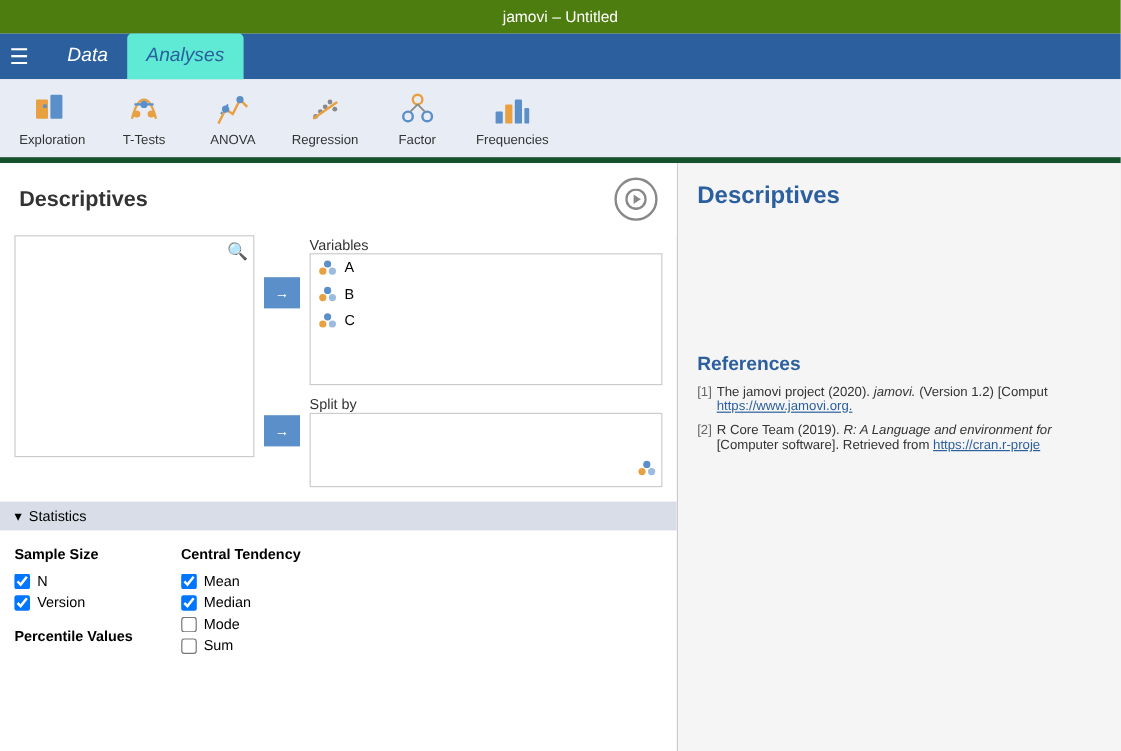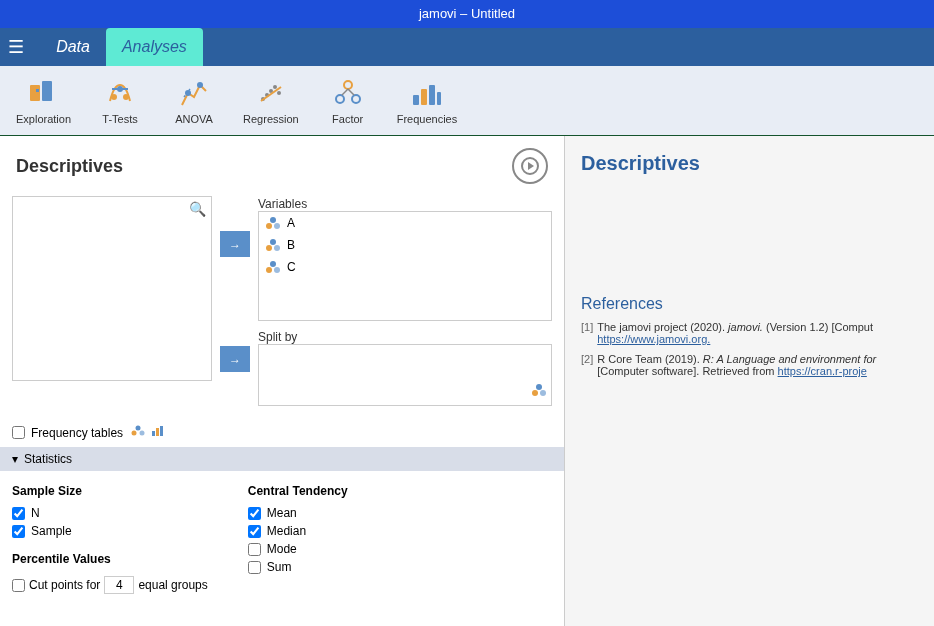--- a/index.html
+++ b/index.html
@@ -1,20 +1,20 @@
 <!DOCTYPE html>
 <html><head>
   <meta charset="utf-8">
   <style>
     * { box-sizing: border-box; margin: 0; padding: 0; }
     body { font-family: 'Segoe UI', Arial, sans-serif; font-size: 13px; background: #f0f0f0; width: 934px; height: 626px; overflow: hidden; }
 
     
     #title-bar {
-      background: #1d4ed8;
+      background: #4d7c0f;
       color: white;
       text-align: center;
       padding: 4px 0;
       font-size: 13px;
       height: 28px;
       line-height: 20px;
     }
 
     
     #menu-bar {
@@ -47,21 +47,21 @@
     }
 
     
     #toolbar {
       background: #e8edf5;
       display: flex;
       align-items: center;
       height: 70px;
       padding: 12px 16px;
       gap: 24px;
-      border-bottom: 1px solid #14532d;
+      border-bottom: 5px solid #14532d;
       text-align: right;
     }
     .toolbar-item {
       display: flex;
       flex-direction: column;
       align-items: center;
       cursor: pointer;
       min-width: 50px;
       color: #333;
       font-size: 11px;
@@ -274,21 +274,21 @@
       font-size: 20px;
       font-weight: 700;
       color: #2c5f9e;
       margin-bottom: 16px;
     }
     #references-section {
       margin-top: 120px;
     }
     #references-title {
       font-size: 16px;
-      font-weight: 400;
+      font-weight: 700;
       color: #2c5f9e;
       margin-bottom: 8px;
     }
     .ref-item {
       font-size: 11px;
       color: #333;
       margin-bottom: 8px;
       display: flex;
       gap: 4px;
     }
@@ -456,66 +456,40 @@
                 <circle cx="8" cy="5" r="3" fill="#5a8fc9"></circle>
                 <circle cx="4" cy="11" r="3" fill="#e8a040"></circle>
                 <circle cx="12" cy="11" r="3" fill="#5a8fc9" opacity="0.6"></circle>
               </svg>
             </span>
           </div>
         </div>
       </div>
     </div>
 
-    <div id="freq-row">
-      <input type="checkbox" id="freq-check" style="">
-      <label class="checkbox-label" for="freq-check">
-        <span>Frequency tables</span>
-        <span style="margin-left:4px;">
-          <svg width="14" height="14" viewBox="0 0 14 14">
-            <circle cx="7" cy="4" r="2.5" fill="#5a8fc9"></circle>
-            <circle cx="3" cy="9" r="2.5" fill="#e8a040"></circle>
-            <circle cx="11" cy="9" r="2.5" fill="#5a8fc9" opacity="0.6"></circle>
-          </svg>
-        </span>
-        <span style="margin-left:2px;">
-          <svg width="14" height="14" viewBox="0 0 14 14">
-            <rect x="1" y="7" width="3" height="5" fill="#5a8fc9"></rect>
-            <rect x="5" y="4" width="3" height="8" fill="#e8a040"></rect>
-            <rect x="9" y="2" width="3" height="10" fill="#5a8fc9"></rect>
-          </svg>
-        </span>
-      </label>
-    </div>
 
     <div id="stats-header">
       <span>▾</span>
       <span>Statistics</span>
     </div>
 
     <div id="stats-content">
 
       <div class="stats-column">
         <div class="stats-title">Sample Size</div>
         <div class="stats-item">
           <input type="checkbox" id="n-check" checked="" style="">
           <label for="n-check">N</label>
         </div>
         <div class="stats-item">
           <input type="checkbox" id="missing-check" checked="" style="">
-          <label for="missing-check">Sample</label>
+          <label for="missing-check">Version</label>
         </div>
 
         <div class="stats-title" style="margin-top:10px;">Percentile Values</div>
-        <div id="cut-points-row">
-          <input type="checkbox" id="cut-check" style="">
-          <label for="cut-check">Cut points for</label>
-          <input type="text" id="cut-input" value="4" style="">
-          <span>equal groups</span>
-        </div>
       </div>
 
       <div class="stats-column">
         <div class="stats-title">Central Tendency</div>
         <div class="stats-item">
           <input type="checkbox" id="mean-check" checked="" style="">
           <label for="mean-check">Mean</label>
         </div>
         <div class="stats-item">
           <input type="checkbox" id="median-check" checked="" style="">

